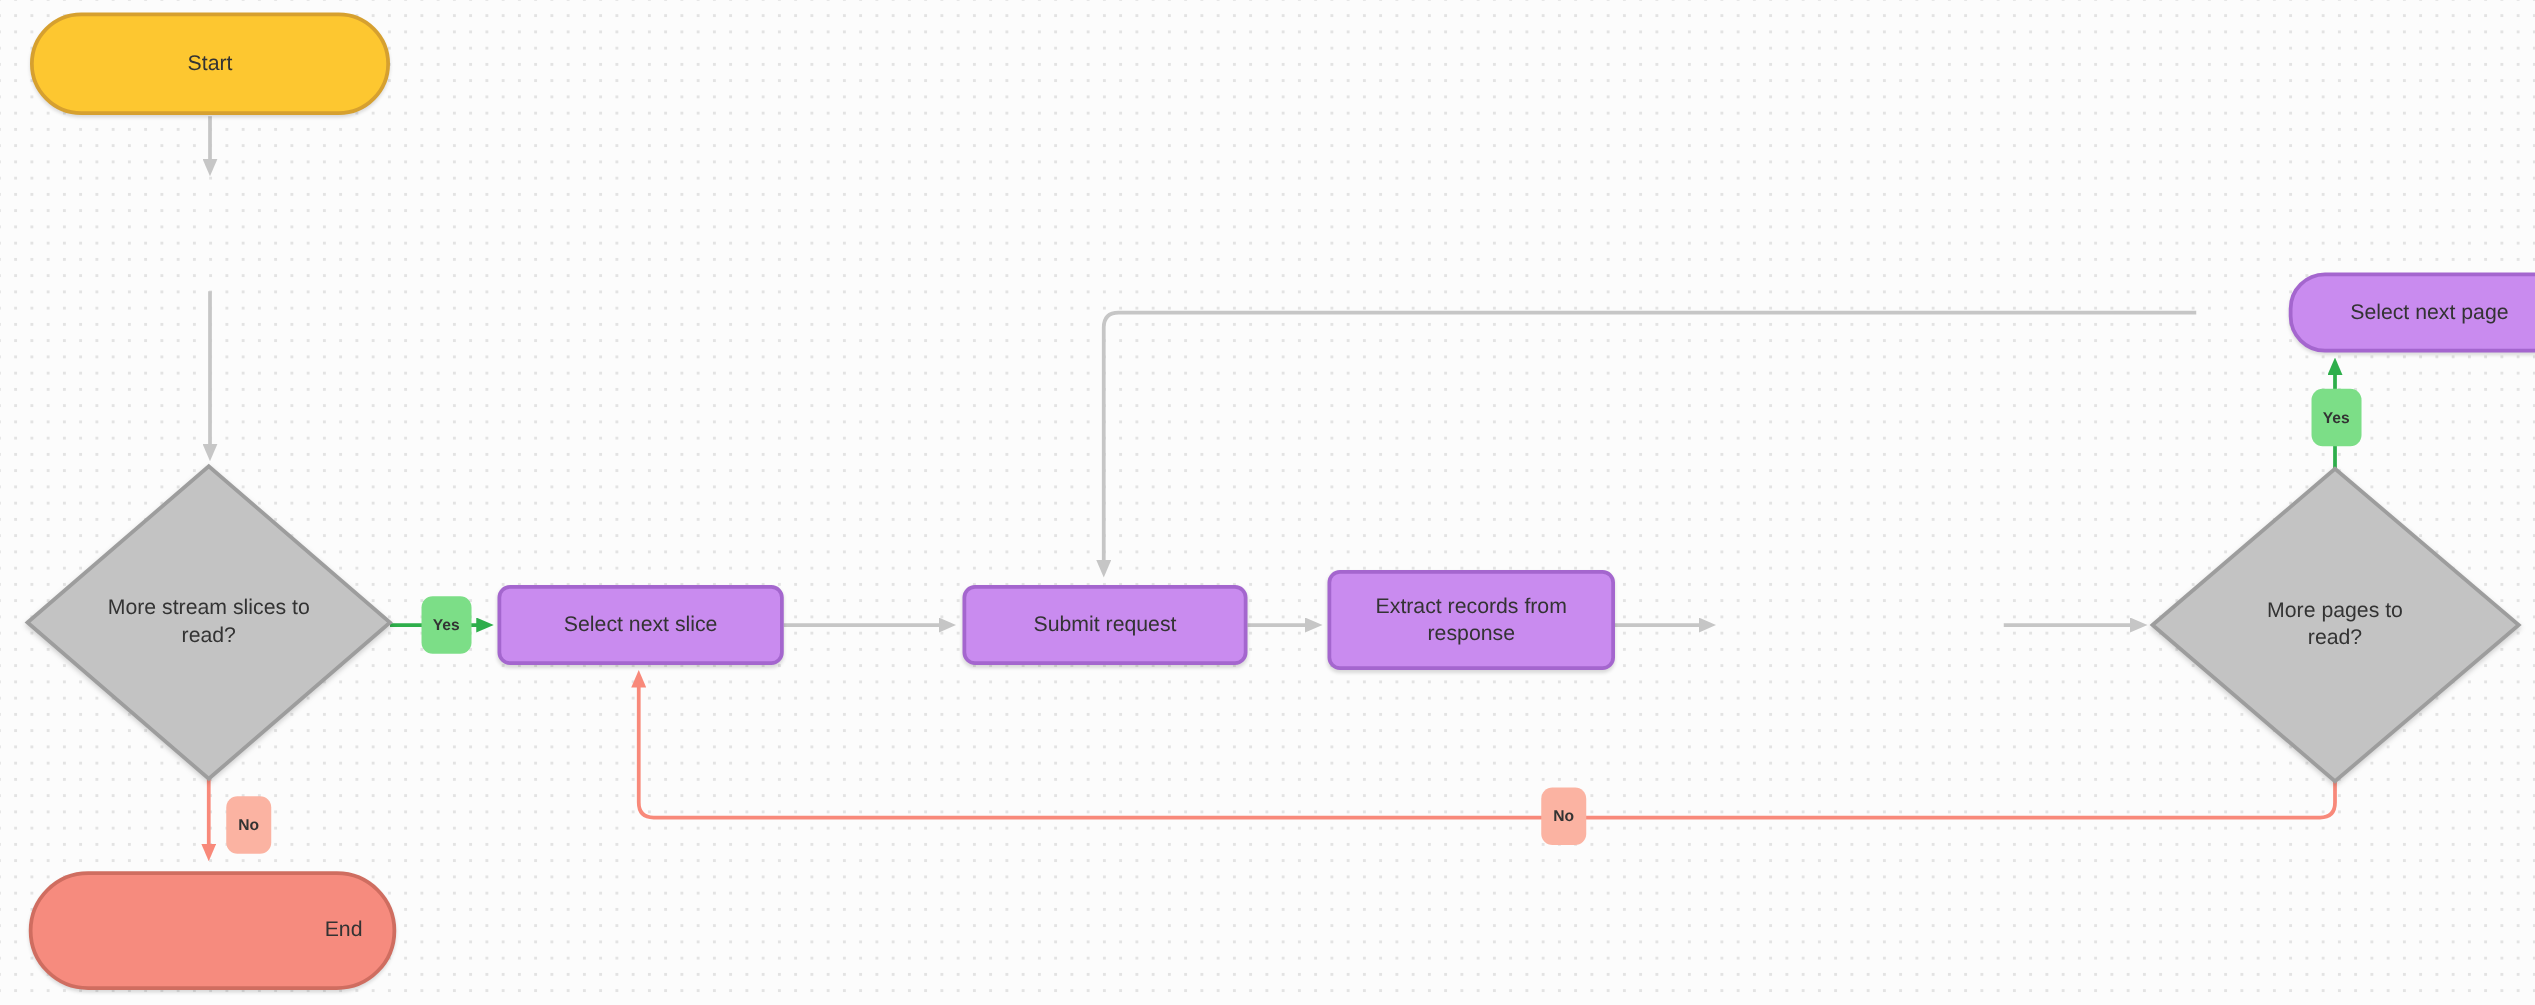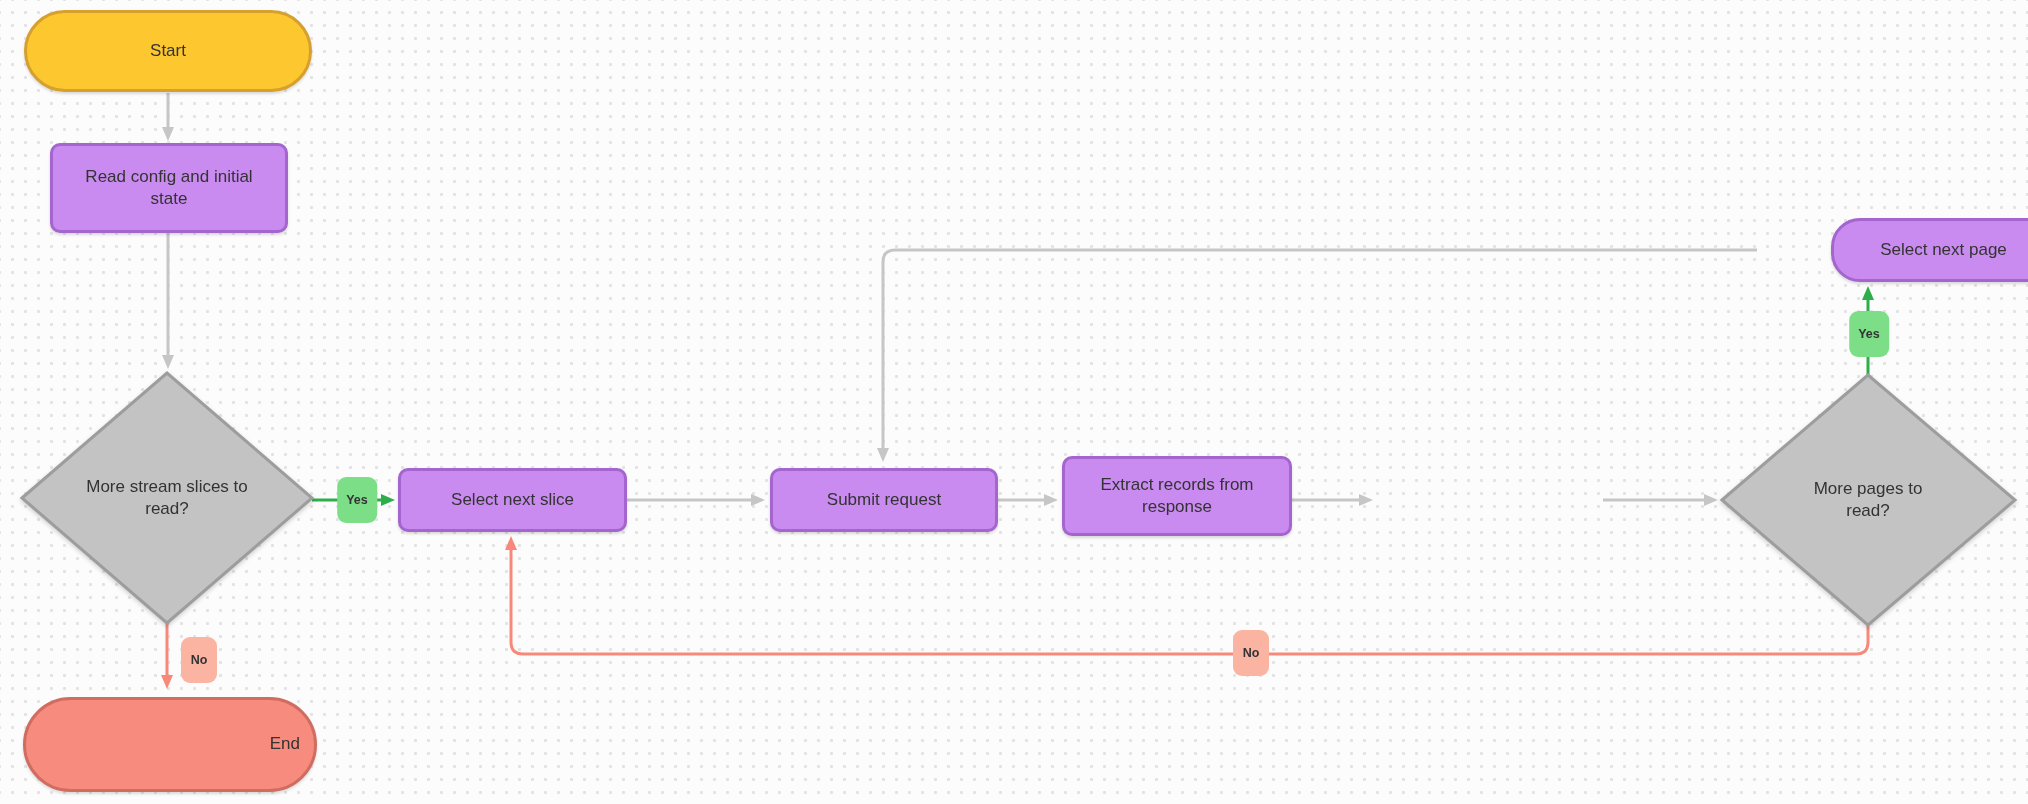--- a/index.html
+++ b/index.html
@@ -47,21 +47,21 @@
     background: var(--process-fill);
     border: 3px solid var(--process-border);
     border-radius: 10px;
   }
   .proc-read    { left: 50px;   top: 143px; width: 238px; height: 90px; }
   .proc-slice   { left: 398px;  top: 468px; width: 229px; height: 64px; }
   .proc-submit  { left: 770px;  top: 468px; width: 228px; height: 64px; }
   .proc-extract { left: 1062px; top: 456px; width: 230px; height: 80px; }
   .proc-parse   { left: 1377px; top: 454px; width: 226px; height: 92px; }
   .proc-page    { left: 1831px; top: 218px; width: 225px; height: 64px; border-radius: 29px; }
-  .inner-text { width: 100%; padding: 0 14px; }
+  .inner-text { width: 100%; padding: 0 24px; }
   .proc-parse .inner-text { width: 170px; padding: 0; }
   .diamond-text {
     position: absolute;
     z-index: 2;
     transform: translate(-50%, -50%);
     text-align: center;
     color: var(--text);
     font-size: 17px;
     line-height: 1.32;
   }
@@ -125,23 +125,20 @@
     <polygon points="1722,500 1868,375 2015,500 1868,625" stroke-width="3" style="fill: var(--decision-fill); stroke: var(--decision-border); filter: drop-shadow(0 2px 2px rgba(0,0,0,0.18));"></polygon>
   </svg>
 
   <div class="node terminator-start">
     <div class="inner-text">Start</div>
   </div>
   <div class="node terminator-end">
     <div class="inner-text">End</div>
   </div>
 
-  <div class="node process proc-read">
-    <div class="inner-text">Read config and initial state</div>
-  </div>
   <div class="node process proc-slice">
     <div class="inner-text">Select next slice</div>
   </div>
   <div class="node process proc-submit">
     <div class="inner-text">Submit request</div>
   </div>
   <div class="node process proc-extract">
     <div class="inner-text">Extract records from response</div>
   </div>
   <div class="node process proc-page">

